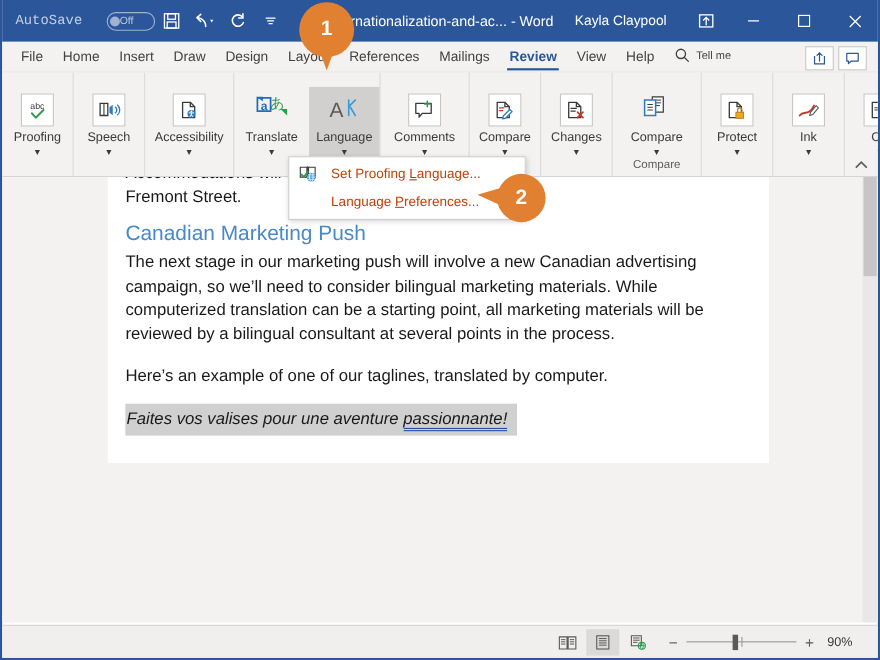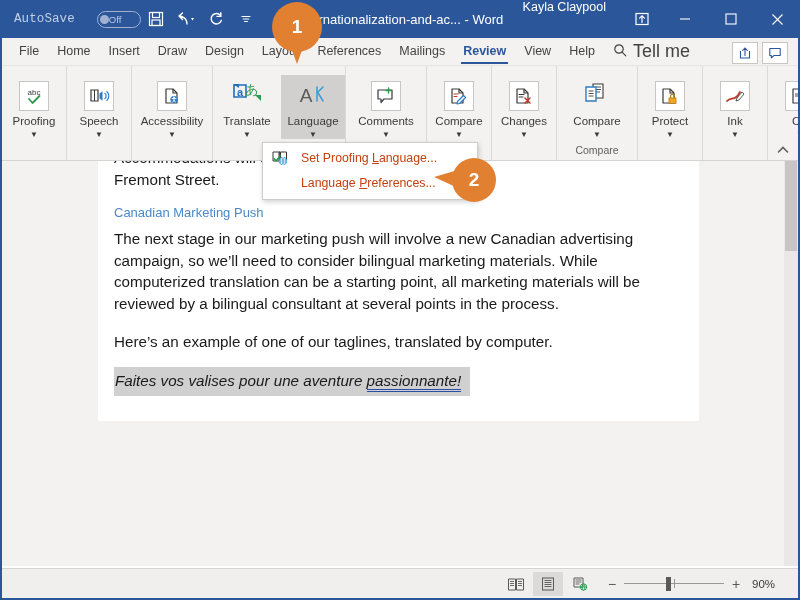--- a/index.html
+++ b/index.html
@@ -40,21 +40,21 @@
     color: #ffffff;
   }
   .qat-btn svg { display: block; }
   .title-text {
     position: absolute; left: 0; right: 0; top: 0; height: 38px;
     display: flex; align-items: center; justify-content: center;
     color: #ffffff; font-size: 13px; pointer-events: none;
   }
   .title-right {
     position: absolute; right: 0; top: 0; height: 38px;
-    display: flex; align-items: flex-start;
+    display: flex; align-items: center;
   }
   .user-name { color: #ffffff; font-size: 12.5px; margin-right: 16px; }
   .win-btn {
     width: 46px; height: 38px; display: flex; align-items: center; justify-content: center;
     color: #ffffff;
   }
   .ribbon-display { width: 40px; height: 38px; display:flex; align-items:center; justify-content:center; color:#fff;}
 
   
   .tabbar {
@@ -67,41 +67,41 @@
     font-size: 12.5px; color: #444341;
     padding: 0 9px; height: 27px; line-height: 27px; position: relative; white-space: nowrap;
   }
   .tab:first-child { margin-left: 8px; margin-top: 29px; }
   .tab.active { color: #2b579a; font-weight: bold; }
   .tab.active::after {
     content: ""; position: absolute; left: 7px; right: 7px; bottom: 1px;
     height: 2px; background: #2b579a;
   }
   .tellme { display: flex; align-items: center; gap: 6px; padding: 0 9px; height: 27px; }
-  .tellme span { font-size: 18px; color: #444341; }
+  .tellme span { font-size: 10px; color: #444341; }
   .tab-right {
     margin-left: auto; display: flex; align-items: center; gap: 4px; padding-right: 10px; padding-bottom: 1px;
   }
   .icon-box {
     width: 26px; height: 22px; border: 1px solid #c8c6c4; background: #ffffff;
     display: flex; align-items: center; justify-content: center;
   }
 
   
   .ribbon {
     position: absolute; left: 0; top: 66px; width: 796px; height: 95px;
     background: #f3f2f1;
     border-bottom: 1px solid #d6d4d2;
     display: flex; align-items: stretch;
   }
   .rgroup {
     display: flex; flex-direction: column; position: relative;
     border-right: 1px solid #dcdad8;
   }
-  .rgroup .items { display: flex; align-items: center; flex: 1; padding-top: 4px; }
+  .rgroup .items { display: flex; align-items: flex-end; flex: 1; padding-top: 4px; }
   .rgroup .glabel {
     font-size: 10.5px; color: #605e5c; text-align: center; height: 17px; line-height: 15px;
   }
   .rbtn {
     width: 64px; display: flex; flex-direction: column; align-items: center;
     padding-top: 5px; cursor: default;
   }
   .rbtn.wide { width: 68px; }
   .rbtn.w80 { width: 80px; }
   .rbtn .ic {
@@ -146,21 +146,21 @@
     position: absolute; left: 96px; top: 0; width: 601px; height: 260px;
     background: #ffffff;
   }
   .page-body { padding: 0 12px 0 16px; }
   .ptext {
     font-family: "Liberation Sans", sans-serif;
     font-size: 15.2px; color: #1a1a1a; line-height: 21.5px;
   }
   .p-clip { margin-top: -14px; }
   .heading {
-    font-size: 13px; color: #4a89c8; line-height: 28px; margin-top: 9px;
+    font-size: 19px; color: #4a89c8; line-height: 28px; margin-top: 9px;
   }
   .para { margin-top: 1px; }
   .para2 { margin-top: 17px; }
   .tagline {
     margin-top: 14px; background: #d0d0d0; display: inline-block;
     font-style: italic; font-size: 15.2px; color: #1a1a1a;
     padding: 3px 9px 4px 1px; line-height: 22px;
   }
   .tagline .dbl {
     border-bottom: 3px double #2b4fa0; padding-bottom: 0px;

